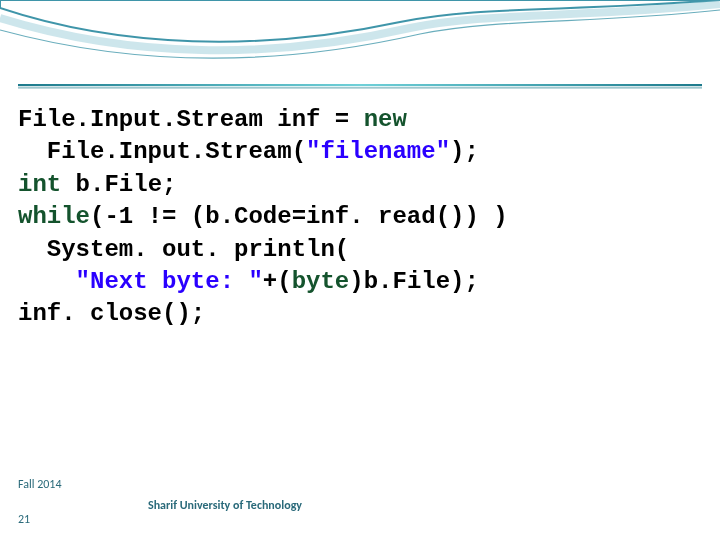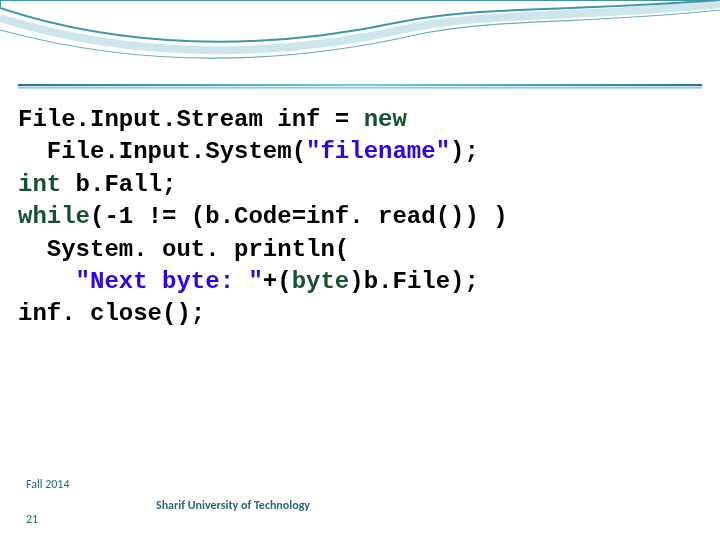--- a/index.html
+++ b/index.html
@@ -52,21 +52,21 @@
     display: flex;
     justify-content: space-between;
     align-items: baseline;
     font-family: Calibri, "Segoe UI", Arial, sans-serif;
     font-size: 12px;
     color: #2a6a7a;
     flex-direction: column;
   }
   .footer .left  { flex: 0 0 auto; }
   .footer .center{ flex: 1 1 auto; text-align: left; padding-left: 130px; font-weight: 600; margin-top: 7px; }
-  .footer .right { flex: 0 0 auto; margin-left: 8px; }
+  .footer .right { flex: 0 0 auto; }
 </style>
 </head>
 <body>
 
 <svg class="swoosh" viewBox="0 0 720 80" preserveAspectRatio="none">
   <path d="M0,8 C120,48 260,52 400,22 C480,6 560,12 720,0 L720,0 L0,0 Z" fill="none" stroke="#2a8aa0" stroke-width="2" opacity="0.9"></path>
   <path d="M0,18 C130,58 270,60 410,28 C490,12 580,18 720,4" fill="none" stroke="#6fb8c8" stroke-width="8" opacity="0.35"></path>
   <path d="M0,30 C140,68 280,66 420,34 C500,18 590,24 720,10" fill="none" stroke="#2a8aa0" stroke-width="1.2" opacity="0.7"></path>
 </svg>
 
@@ -80,22 +80,22 @@
           <stop offset="0.5" stop-color="#6fd0d8"></stop>
           <stop offset="1" stop-color="#1e7a8c"></stop>
         </linearGradient>
       </defs>
       <rect x="0" y="0" width="684" height="2.2" fill="url(#g1)"></rect>
       <rect x="0" y="3.4" width="684" height="1" fill="#1e7a8c" opacity="0.7"></rect>
     </svg>
   </div>
 
   <div class="code"><span><span>File.Input.Stream inf = </span><span class="kw">new</span></span>
-<span><span>  File.Input.System(</span><span class="str">"filename"</span><span>);</span></span>
-<span><span class="kw">int</span><span> b.Fall;</span></span>
+<span><span>  File.Input.Stream(</span><span class="str">"filename"</span><span>);</span></span>
+<span><span class="kw">int</span><span> b.File;</span></span>
 <span><span class="kw">while</span><span>(-1 != (b.Code=inf. read()) )</span></span>
 <span>  System. out. println(</span>
 <span><span>    </span><span class="str">"Next byte: "</span><span>+(</span><span class="kw">byte</span><span>)b.File);</span></span>
 <span>inf. close();</span></div>
 </div>
 
 <div class="footer">
   <span class="left">Fall 2014</span>
   <span class="center">Sharif University of Technology</span>
   <span class="right">21</span>

